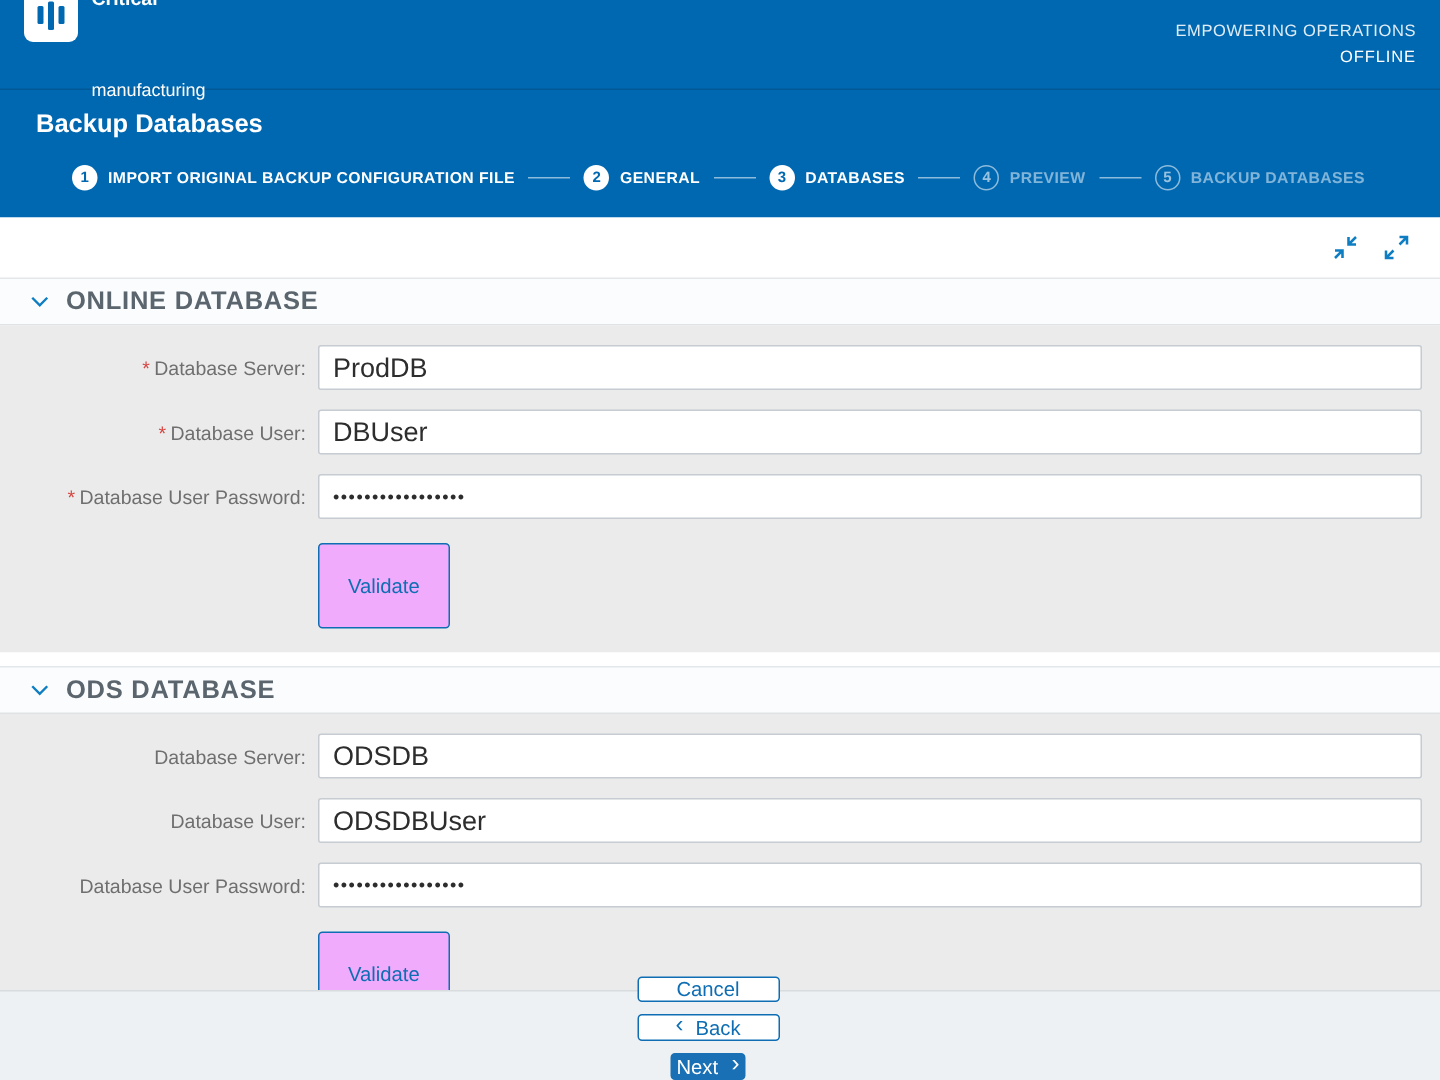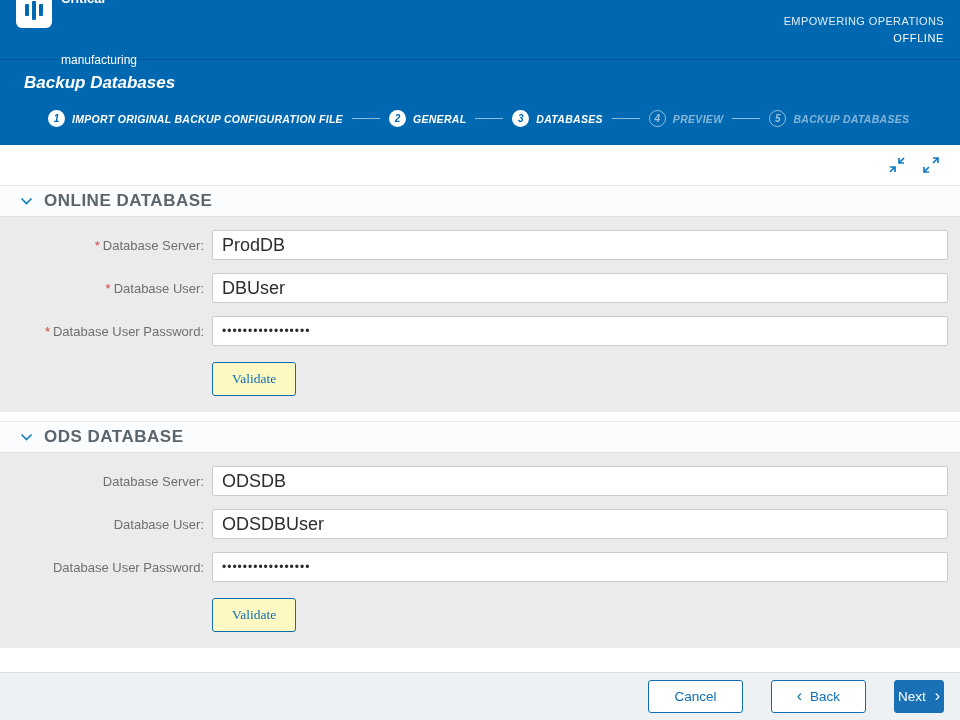--- a/index.html
+++ b/index.html
@@ -24,21 +24,21 @@
   .logo i { display:block; width:4px; background:#0068b1; border-radius:1px; }
   .logo i.b1 { height:12px; } .logo i.b2 { height:19px; } .logo i.b3 { height:12px; }
   .brand-text { color:#fff; line-height:1.05; }
   .brand-top { font-size:13px; font-weight:bold; }
   .brand-bottom { font-size:12px; font-weight:300;margin-top:48px; }
   .top-right { text-align:right; line-height:1.5; }
   .tagline { color:rgba(255,255,255,0.88); font-size:11px; letter-spacing:0.4px; }
   .offline { color:#ffffff; font-size:11px; font-weight:normal; letter-spacing:0.6px; }
 
   
-  .subheader { background:#0068b1; padding:13px 24px 18px 24px;font-style:italic; }
+  .subheader { background:#0068b1; padding:13px 24px 18px 24px; }
   .page-title { color:#fff; font-size:17px; font-weight:bold; margin-bottom:17px; }
   .wizard { display:flex; align-items:center; gap:9px; padding-left:24px; }
   .step { display:flex; align-items:center; gap:7px; white-space:nowrap; }
   .step-circle {
     width:17px; height:17px; border-radius:50%; font-size:10px; font-weight:bold;
     display:flex; align-items:center; justify-content:center; flex:0 0 auto;
   }
   .step.done .step-circle, .step.current .step-circle { background:#ffffff; color:#0068b1; }
   .step.todo .step-circle { background:transparent; border:1px solid rgba(255,255,255,0.55); color:rgba(255,255,255,0.6); }
   .step-label { font-size:10.5px; font-weight:bold; letter-spacing:0.3px; }
@@ -70,29 +70,29 @@
   }
   .req { color:#d64541; margin-right:3px; font-size:13px; }
   .txt {
     flex:1; height:30px; background:#ffffff; border:1px solid #c6ccd1; border-radius:2px;
     font-family:"Liberation Sans", sans-serif; font-size:18px; color:#2d2d2d; padding:0 9px;
     outline:none;
   }
   .pwd { letter-spacing:1px; font-size:12px; }
   .validate-row { margin:16px 0 2px 200px; }
   .btn-validate {
-    background:#fef9c3; border:1px solid #0f6eb3; color:#0f6eb3; border-radius:3px;
-    font-family:Liberation Serif, serif; font-size:13.5px; padding:8px 19px; cursor:pointer;
+    background:#f0abfc; border:1px solid #0f6eb3; color:#0f6eb3; border-radius:3px;
+    font-family:Liberation Sans, sans-serif; font-size:13.5px; padding:20px 19px; cursor:pointer;
   }
 
   
   .footer {
-    position:absolute; left:0; bottom:0; width:100%; height:48px;
+    position:absolute; left:0; bottom:0; width:100%; height:60px;
     background:#eef1f3; border-top:1px solid #d7dcdf;
-    display:flex; align-items:center; justify-content:flex-end; gap:28px; padding-right:16px;
+    display:flex; align-items:center; justify-content:flex-end; gap:8px; padding-right:16px;flex-direction:column;
   }
   .btn {
     height:33px; border-radius:3px; font-family:"Liberation Sans", sans-serif;
     font-size:13.5px; cursor:pointer; display:inline-flex; align-items:center; justify-content:center;
   }
   .btn-outline { background:#ffffff; border:1px solid #0f6eb3; color:#0f6eb3; }
   .btn-cancel { width:95px; }
   .btn-back { width:95px; gap:8px; }
   .btn-next { background:#1a70b5; border:1px solid #1a70b5; color:#ffffff; padding:0 3px; gap:9px; }
   .chev { font-size:16px; line-height:1; position:relative; top:-1px; }

